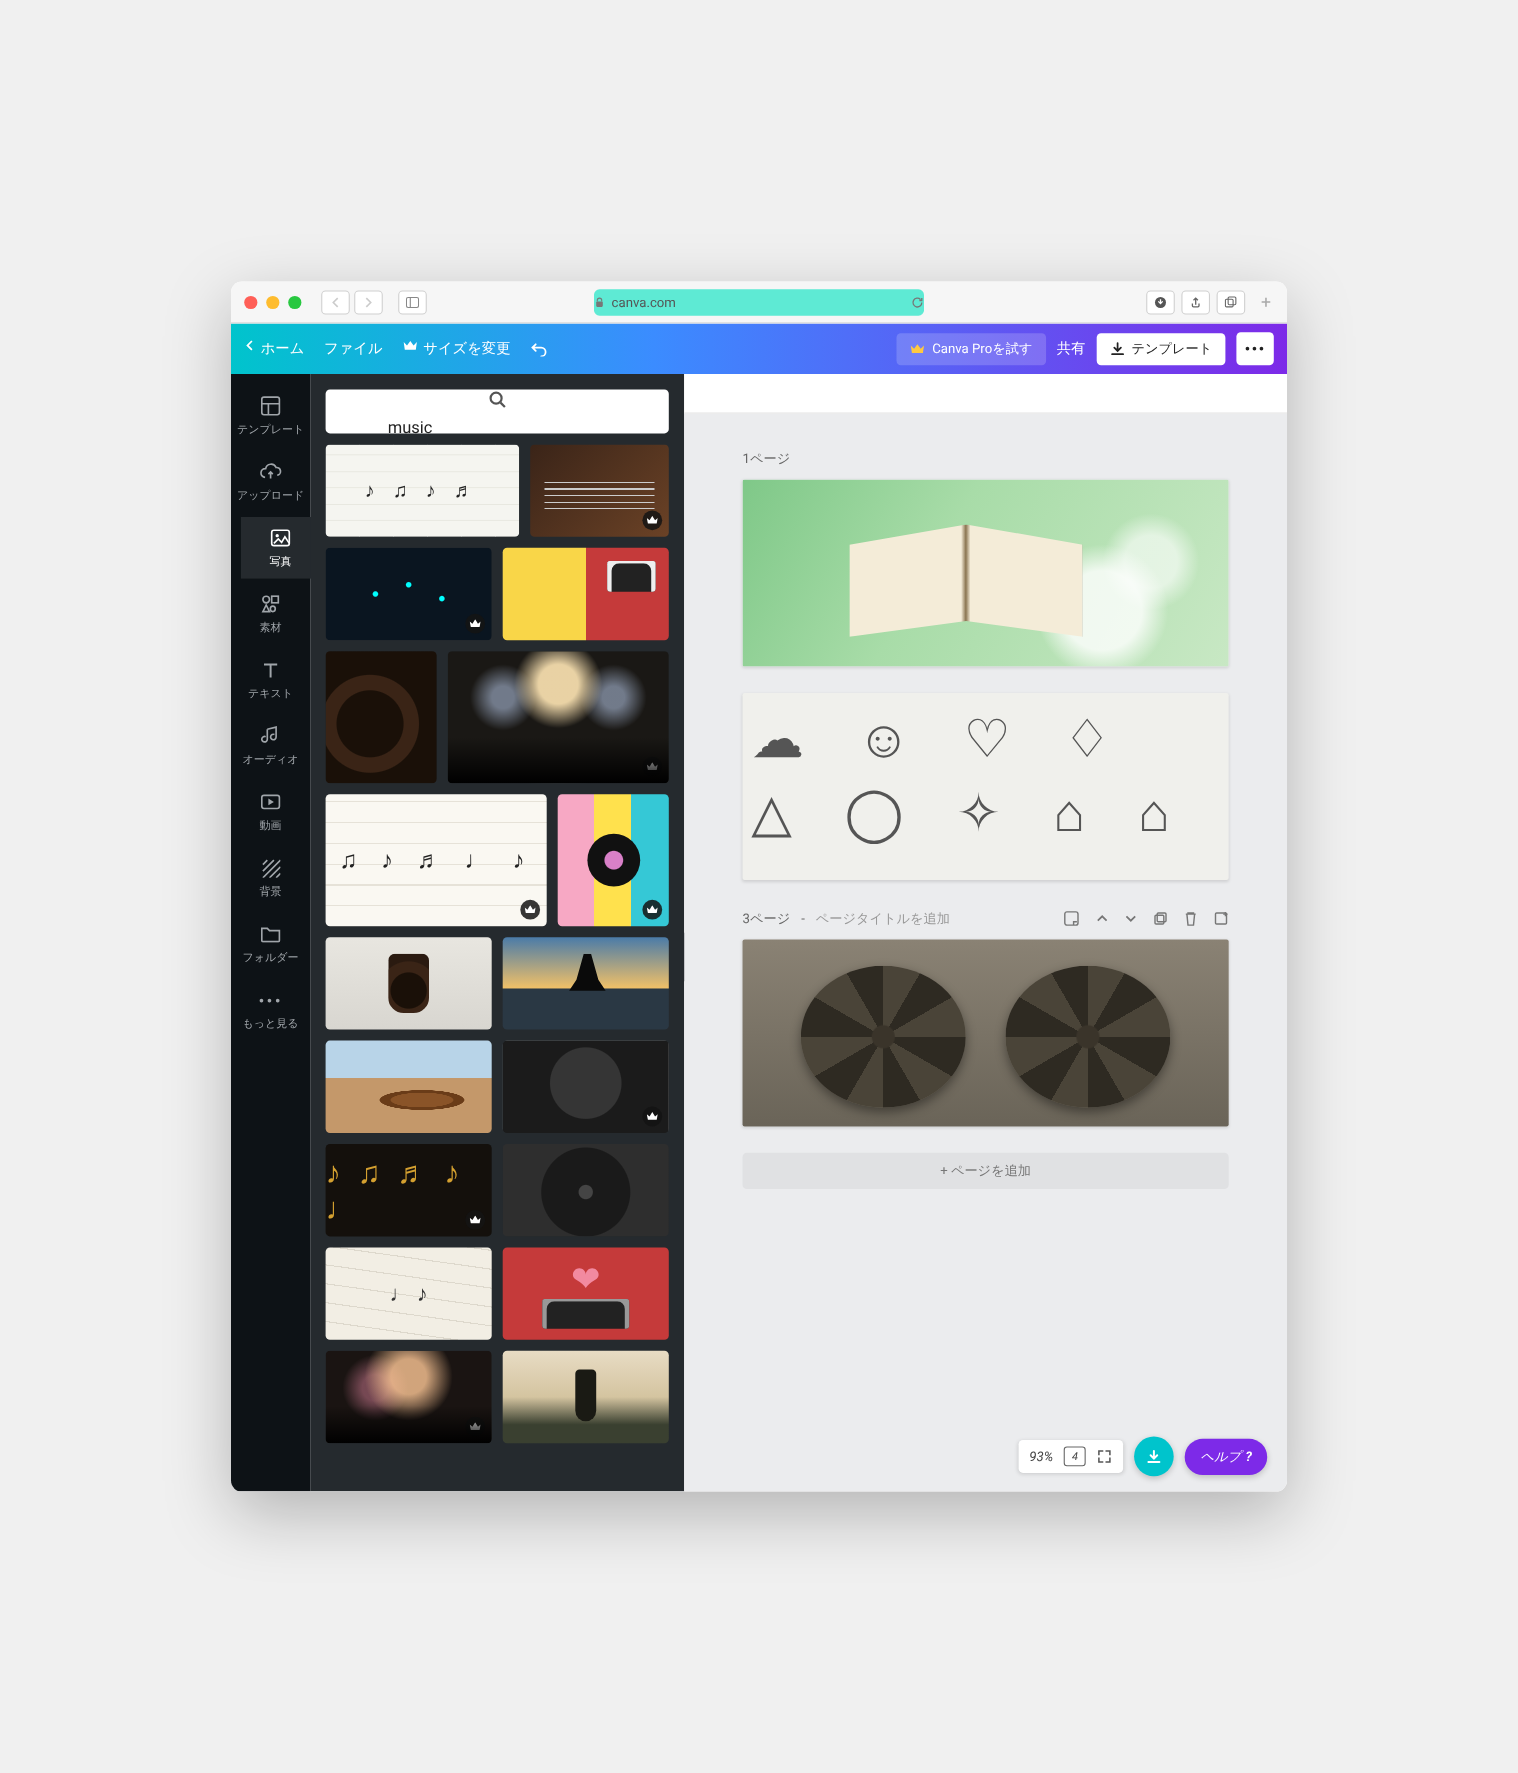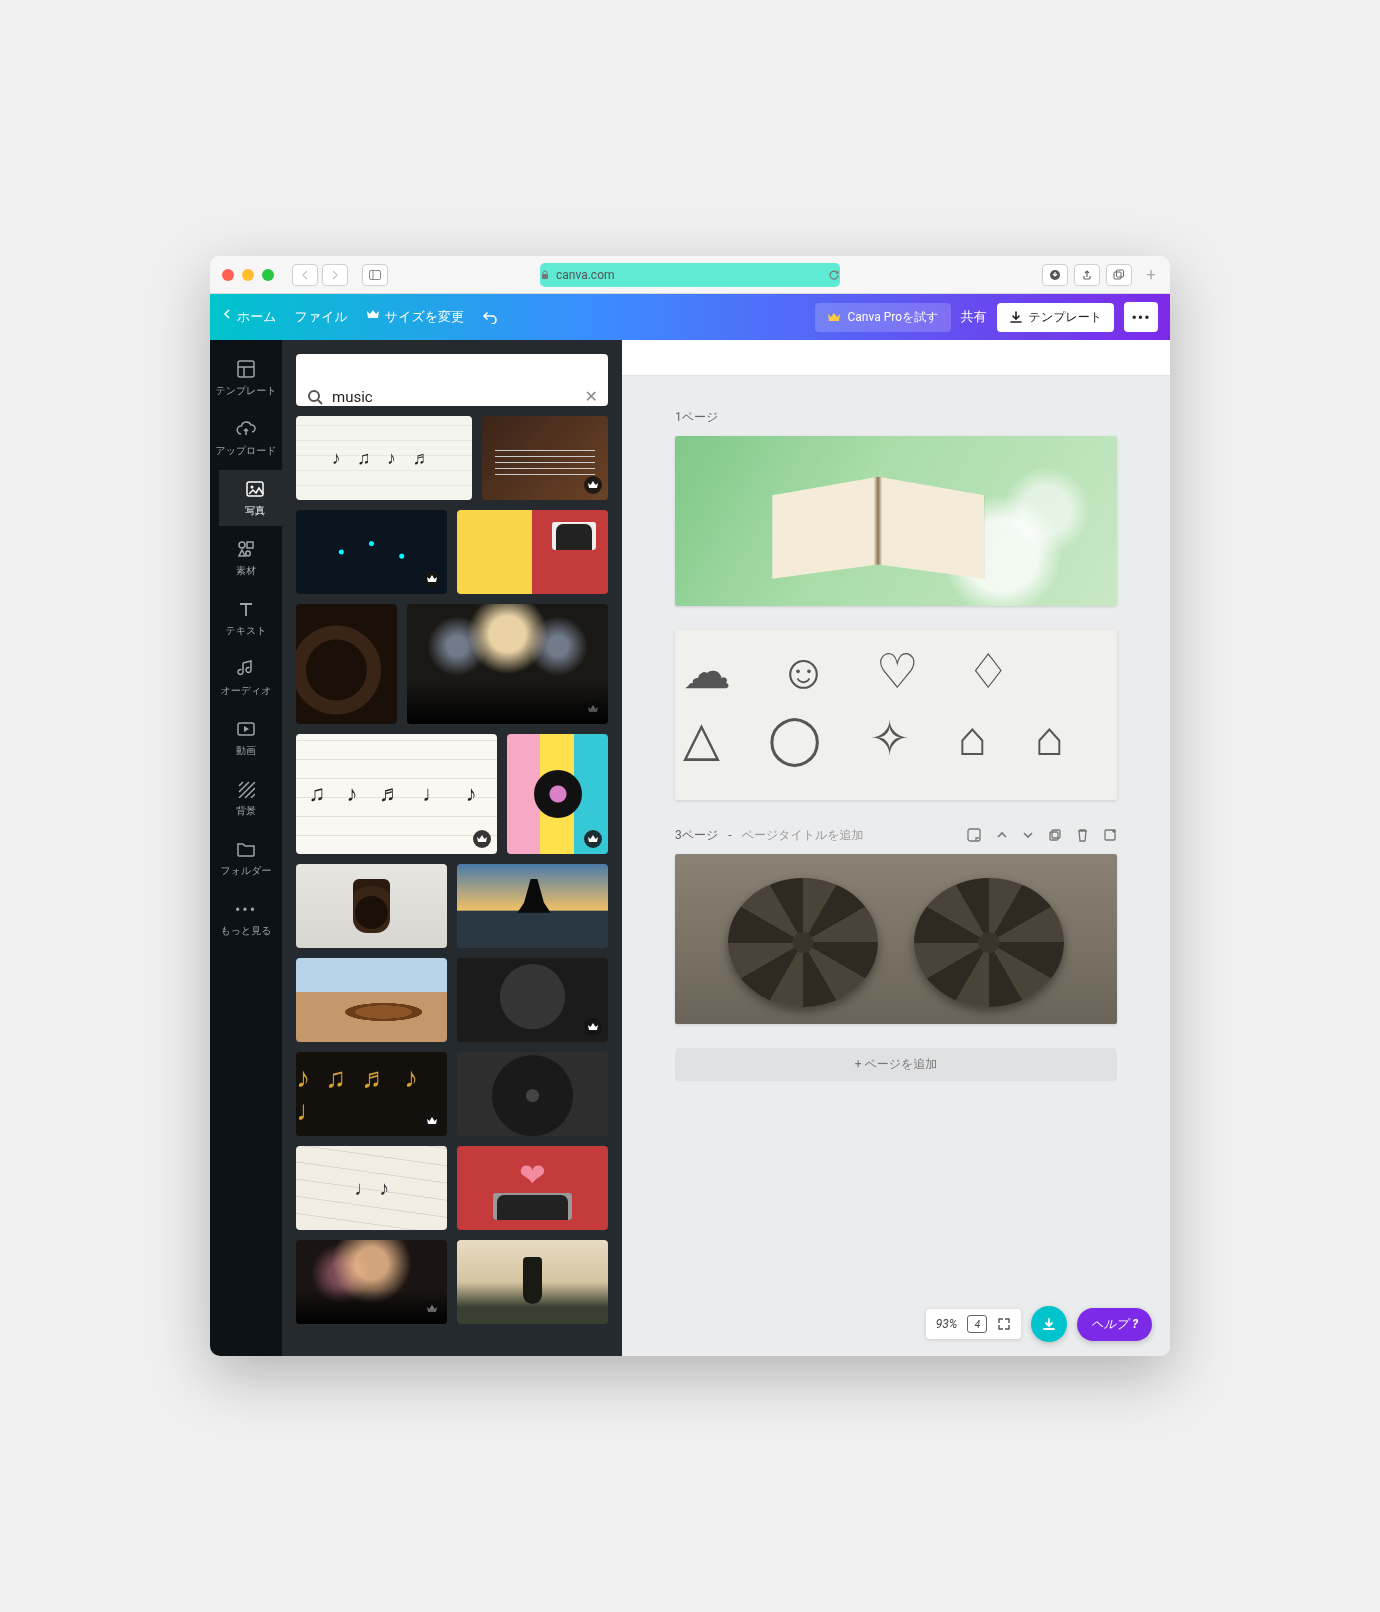--- a/index.html
+++ b/index.html
@@ -28,21 +28,21 @@
   
   .main { flex:1; display:flex; overflow:hidden; }
   
   .leftnav { width:72px; background:#0d1216; display:flex; flex-direction:column; align-items:center; padding-top:10px; gap:4px; }
   .ln-item { width:100%; height:56px; display:flex; flex-direction:column; align-items:center; justify-content:center; gap:4px; color:#a0a5aa; font-size:10px; cursor:pointer; }
   .ln-item.active { background:#252a2e; color:#fff; border-radius:0;margin-left:18px; }
   .ln-ico { width:22px; height:22px; display:flex; align-items:center; justify-content:center; }
   
   .panel { width:340px; background:#252a2e; display:flex; flex-direction:column; position:relative; }
   .searchwrap { padding:14px 14px 10px; }
-  .searchbox { background:#fff; border-radius:4px; height:52px; display:flex; align-items:flex-end; padding:0 10px; gap:8px; }
+  .searchbox { background:#fff; border-radius:4px; height:40px; display:flex; align-items:center; padding:0 10px; gap:8px;flex-direction:column; }
   .searchbox input { flex:1; border:none; outline:none; font-size:15px; color:#222; background:transparent; }
   .clear-x { color:#888; cursor:pointer; font-size:16px; }
   .gallery { flex:1; overflow:auto; padding:0 14px 14px; }
   .grow { display:flex; gap:10px; margin-bottom:10px; }
   .thumb { position:relative; border-radius:4px; overflow:hidden; background:#333; height:84px; cursor:pointer; }
   .thumb .badge { position:absolute; right:6px; bottom:6px; width:18px; height:18px; border-radius:50%; background:rgba(20,20,20,0.85); display:flex; align-items:center; justify-content:center; }
   .badge svg { display:block; }
   .collapse-handle { position:absolute; right:-12px; top:50%; width:14px; height:44px; background:#252a2e; border-radius:0 8px 8px 0; display:flex; align-items:center; justify-content:center; color:#aaa; font-size:10px; }
   
   .canvas-area { flex:1; background:#ebecee; display:flex; flex-direction:column; overflow:hidden; position:relative; }

